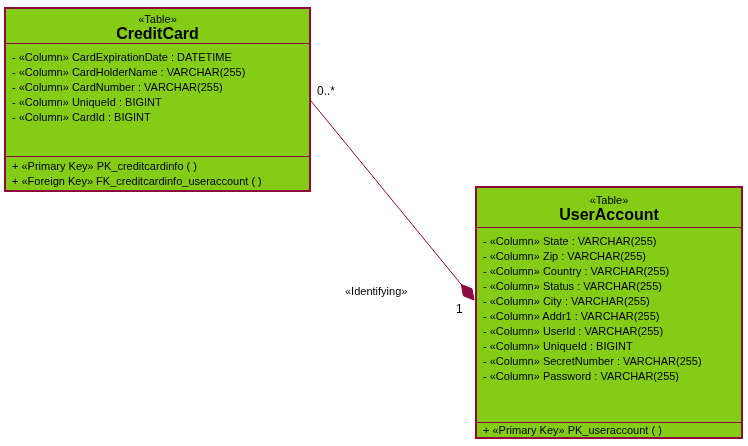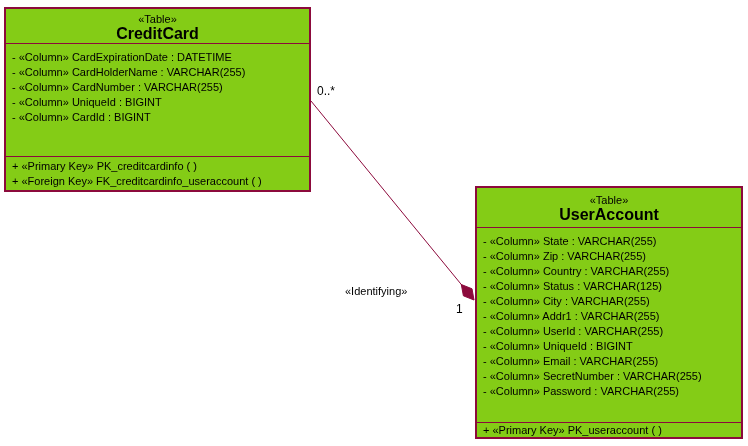--- a/index.html
+++ b/index.html
@@ -97,26 +97,25 @@
 
   <div class="entity" style="left:475px; top:186px; width:268px; height:253px;">
     <div class="entity-header" style="height:40px;">
       <div class="stereotype">«Table»</div>
       <div class="entity-name">UserAccount</div>
     </div>
     <div class="compartment columns-compartment">
       <div>- «Column» State : VARCHAR(255)</div>
       <div>- «Column» Zip : VARCHAR(255)</div>
       <div>- «Column» Country : VARCHAR(255)</div>
-      <div>- «Column» Status : VARCHAR(125)</div>
+      <div>- «Column» Status : VARCHAR(255)</div>
       <div>- «Column» City : VARCHAR(255)</div>
       <div>- «Column» Addr1 : VARCHAR(255)</div>
       <div>- «Column» UserId : VARCHAR(255)</div>
       <div>- «Column» UniqueId : BIGINT</div>
-      <div>- «Column» Email : VARCHAR(255)</div>
       <div>- «Column» SecretNumber : VARCHAR(255)</div>
       <div>- «Column» Password : VARCHAR(255)</div>
     </div>
     <div class="compartment keys-compartment" style="height:15px;">
       <div>+ «Primary Key» PK_useraccount ( )</div>
     </div>
   </div>
 
 </div>
 

